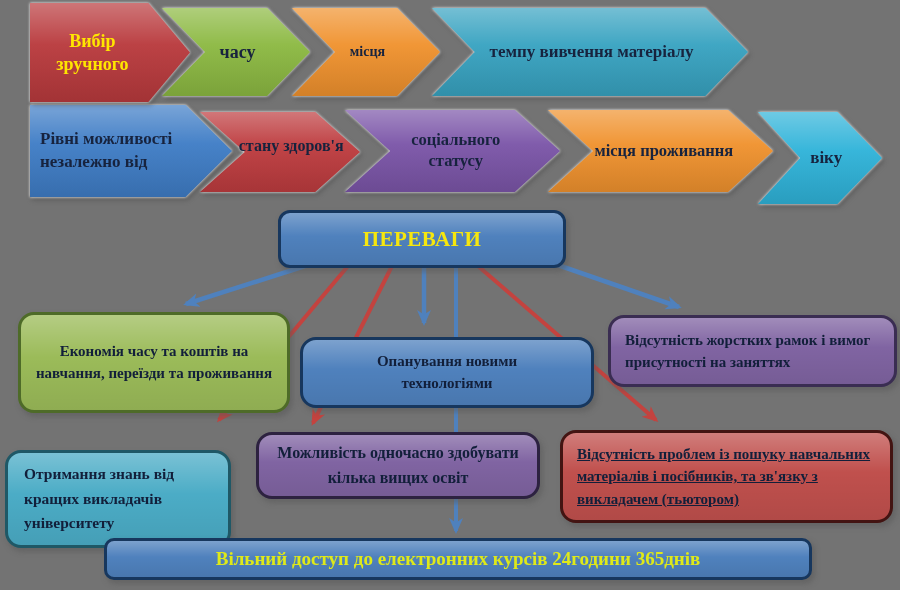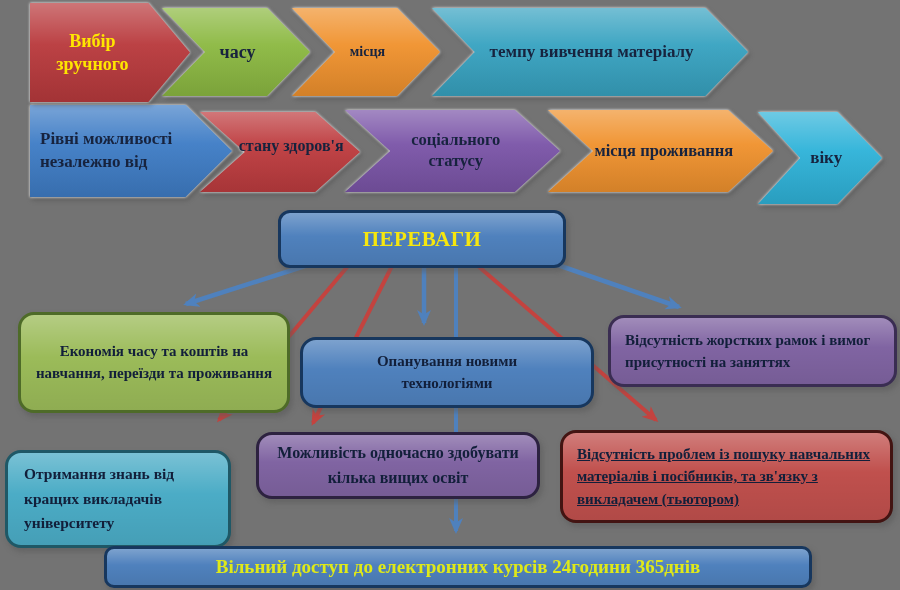--- a/index.html
+++ b/index.html
@@ -55,21 +55,21 @@
     box-shadow:2.5px 3.5px 5px rgba(90,90,90,.55);
     background-image:linear-gradient(180deg,rgba(255,255,255,.26),rgba(255,255,255,0) 45%,rgba(0,0,0,.08));
   }
   #b-title{left:278px;top:210px;width:288px;height:58px;border-radius:12px;font-size:21px;letter-spacing:.5px;color:#f6e70e;}
   #b-econ{left:18px;top:312px;width:272px;height:101px;border-color:#4e6b28;font-size:15px;padding:15px 10px;}
   #b-tech{left:300px;top:337px;width:294px;height:71px;font-size:15px;padding:0 30px;}
   #b-frames{left:608px;top:315px;width:289px;height:72px;border-color:#3a2d52;font-size:15px;justify-content:flex-start;text-align:left;padding:0 8px 0 14px;line-height:1.5;}
   #b-teachers{left:5px;top:430px;width:226px;height:98px;border-color:#1f5866;font-size:15.5px;justify-content:flex-start;text-align:left;padding:0 10px 0 16px;line-height:1.6;margin-top:20px;}
   #b-degrees{left:256px;top:432px;width:284px;height:67px;border-color:#2d2240;font-size:16px;padding:0 14px;line-height:1.55;}
   #b-materials{left:560px;top:430px;width:333px;height:93px;border-color:#431412;font-size:15px;justify-content:flex-start;text-align:left;padding:0 8px 0 14px;line-height:1.5;}
-  #b-footer{left:104px;top:538px;width:708px;height:42px;border-radius:10px;font-size:19px;color:#dfe919;margin-top:8px;}
+  #b-footer{left:104px;top:538px;width:708px;height:42px;border-radius:10px;font-size:19px;color:#dfe919;}
 </style>
 </head>
 <body>
 
 <div class="stage">
 
   <svg class="connectors" viewBox="0 0 900 590">
     <defs>
       <marker id="mblue" markerUnits="userSpaceOnUse" markerWidth="20" markerHeight="18" refX="13" refY="7" orient="auto">
         <path d="M0,0 L16,7 L0,14 L4.5,7 Z" fill="#4f81bd"></path>

